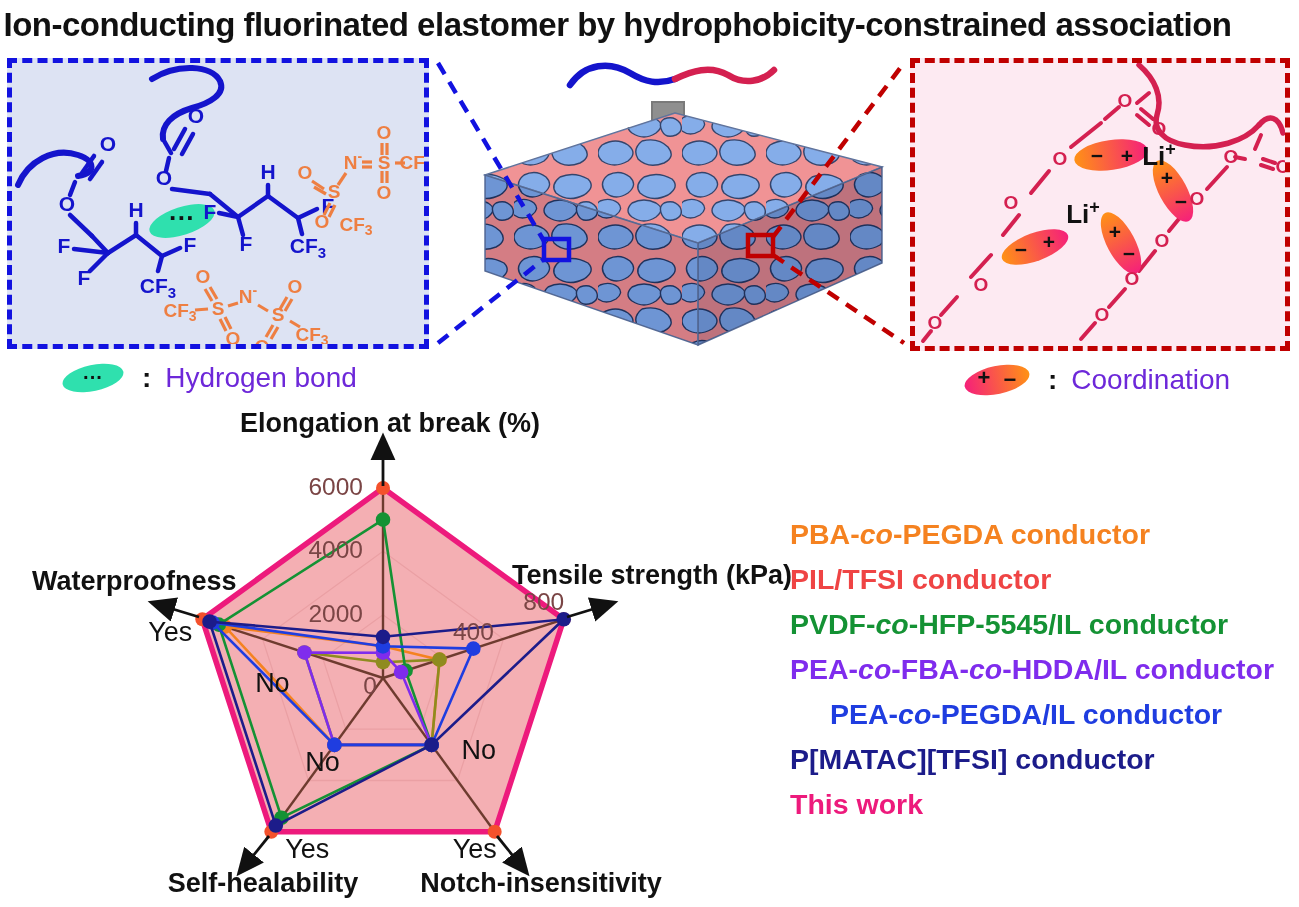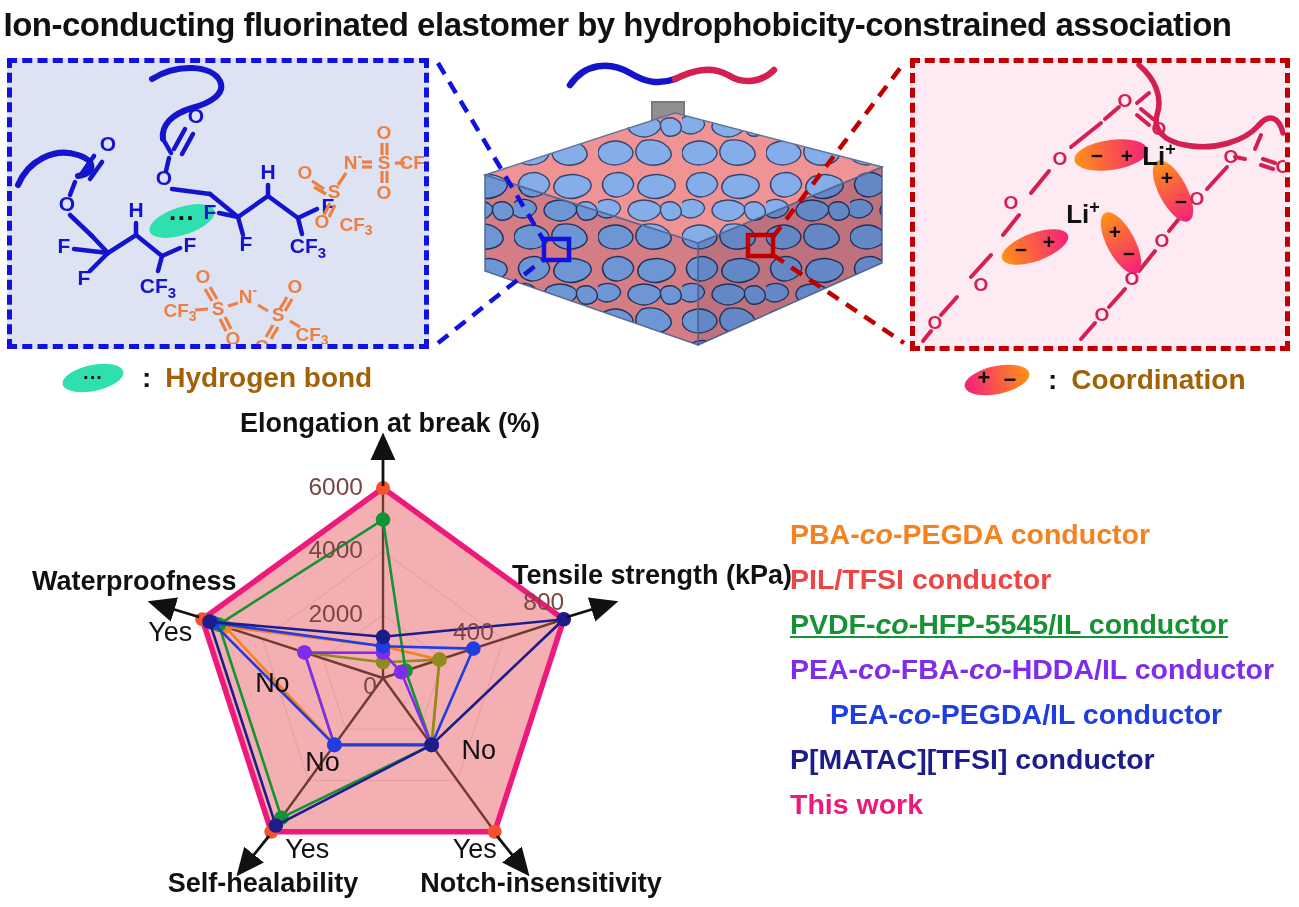--- a/index.html
+++ b/index.html
@@ -11,21 +11,21 @@
   #right-panel{left:910px;top:58px;width:370px;height:283px;background:#fdeaf2;border:5px dashed #c00000;}
   #center-art{left:430px;top:55px;}
   .chem-blue{font-weight:bold;fill:#1414cc;font-size:21px;}
   .chem-orange{font-weight:bold;fill:#ee7f42;font-size:19px;}
   .chem-red{font-weight:bold;fill:#d42050;font-size:19px;}
   .chem-black{font-weight:bold;fill:#111;font-size:26px;}
   .sign{font-weight:bold;fill:#111;font-size:21px;}
   #hbond-row{left:58px;top:360px;display:flex;align-items:center;gap:14px;}
   #coord-row{left:960px;top:360px;display:flex;align-items:center;gap:14px;}
   .leg-colon{font-size:28px;font-weight:800;color:#111;}
-  .leg-label{font-size:28px;font-weight:700;color:#a16207;}
+  .leg-label{font-size:28px;font-weight:400;color:#6d28d9;}
   #radar-wrap{left:0;top:0;width:1299px;height:907px;pointer-events:none;}
   #legend-box{left:790px;top:512px;width:500px;}
   .legend-item{font-size:28.5px;font-weight:800;line-height:45px;white-space:nowrap;}
 </style>
 </head>
 <body>
 
 <div class="abs" id="title">Ion-conducting fluorinated elastomer by hydrophobicity-constrained association</div>
 
 <div class="abs" id="left-panel">
@@ -358,18 +358,18 @@
       <text x="322.4195488980271" y="770.8652545850894" text-anchor="middle" font-size="27" fill="#111" font-weight="normal">No</text>
       <text x="307.32080206443015" y="857.71322893124" text-anchor="middle" font-size="27" fill="#111" font-weight="normal">Yes</text>
       <text x="272.39517892820555" y="692.4597454149106" text-anchor="middle" font-size="27" fill="#111" font-weight="normal">No</text>
       <text x="170.29926190392084" y="641.2867710687599" text-anchor="middle" font-size="27" fill="#111" font-weight="normal">Yes</text>
     </g>
 </svg>
 
 <div class="abs" id="legend-box">
     <div class="legend-item" style="color: rgb(245, 130, 32);">PBA-<i>co</i>-PEGDA conductor</div>
     <div class="legend-item" style="color: #ef4444;">PIL/TFSI conductor</div>
-    <div class="legend-item" style="color: rgb(20, 146, 52); text-decoration: underline;">PVDF-<i>co</i>-HFP-5545/IL conductor</div>
+    <div class="legend-item" style="color: rgb(20, 146, 52);">PVDF-<i>co</i>-HFP-5545/IL conductor</div>
     <div class="legend-item" style="color: rgb(127, 44, 237);">PEA-<i>co</i>-FBA-<i>co</i>-HDDA/IL conductor</div>
     <div class="legend-item" style="color: rgb(31, 61, 224); margin-left: 40px;">PEA-<i>co</i>-PEGDA/IL conductor</div>
     <div class="legend-item" style="color: rgb(28, 28, 138);">P[MATAC][TFSI] conductor</div>
     <div class="legend-item" style="color: rgb(237, 26, 124);">This work</div>
   </div>
 
 </body></html>

